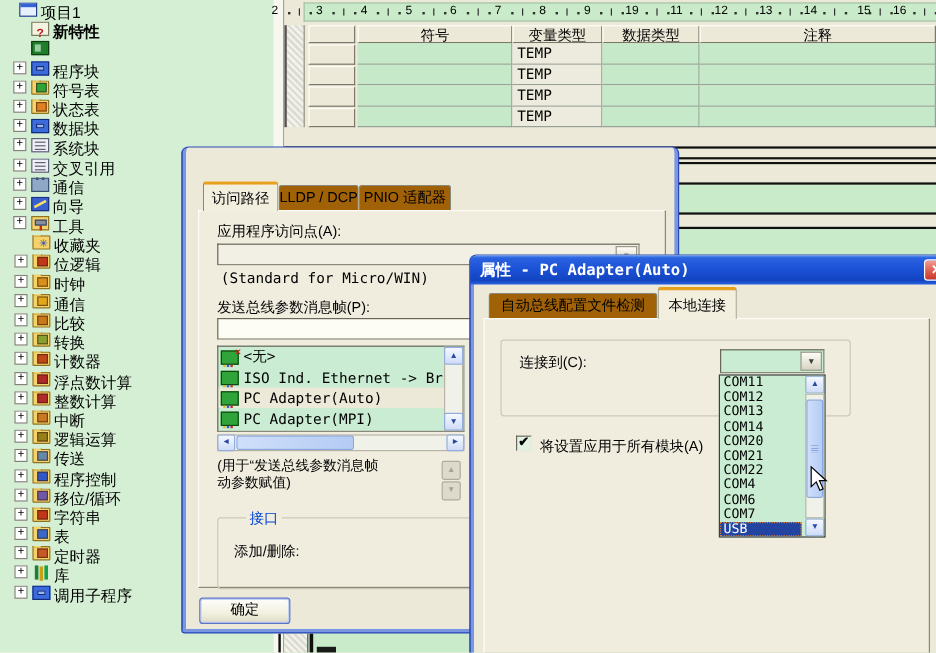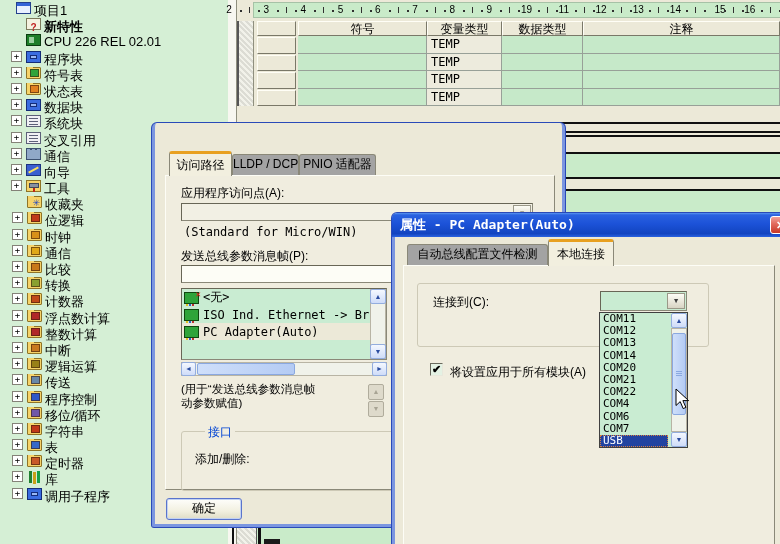--- a/index.html
+++ b/index.html
@@ -75,21 +75,21 @@
   
   .dialog{position:absolute;background:#ece9d8;border:3px solid #7b96e0;border-top:none;
           border-radius:5px 5px 2px 2px;box-shadow:0 0 0 1px #2a4ab8;box-sizing:border-box;}
   .titlebar{position:relative;height:24px;margin:0 -3px;border-radius:5px 5px 0 0;
      background:linear-gradient(180deg,#5a96f0 0%,#2a62e0 8%,#1c52d8 45%,#1244c0 86%,#2a62e0 100%);
      color:#fff;font-weight:bold;font-size:13px;line-height:24px;padding-left:8px;box-sizing:border-box;}
   .closebtn{position:absolute;top:3px;width:21px;height:18px;border:1px solid #fff;border-radius:3px;
      background:linear-gradient(180deg,#f0a098 0%,#e36d60 40%,#c83828 100%);
      color:#fff;font-size:11px;font-weight:bold;text-align:center;line-height:17px;box-sizing:border-box;}
   .tab{position:absolute;box-sizing:border-box;border:1px solid #8a8878;border-bottom:none;border-radius:3px 3px 0 0;
-       background:#a3a3a3;text-align:center;font-size:12px;overflow:hidden;white-space:nowrap;}
+       background:#a16207;text-align:center;font-size:12px;overflow:hidden;white-space:nowrap;}
   .tab.active{background:#f2efdf;border-top:3px solid #e8a020;z-index:2;}
   .tabpage{position:absolute;background:#f0eddf;border:1px solid #8a8878;border-top-color:#fdfdf6;border-left-color:#fdfdf6;box-sizing:border-box;}
   .mono{font-family:"DejaVu Sans Mono","Liberation Mono",monospace;}
   .field{position:absolute;box-sizing:border-box;border:1px solid #8a8878;border-top-color:#686656;border-left-color:#686656;
          font-family:"DejaVu Sans Mono","Liberation Mono",monospace;font-size:12px;padding:2px 3px;white-space:pre;overflow:hidden;}
   .combo-arrow{position:absolute;right:1px;top:1px;bottom:1px;width:16px;background:linear-gradient(180deg,#fdfdf6,#d8d4c4);
         border:1px solid #9a9888;text-align:center;font-size:7px;line-height:14px;color:#404040;}
   .grouplbl{position:absolute;color:#0044d4;background:#f0eddf;padding:0 3px;font-size:12px;}
   .groupbox{position:absolute;border:1px solid #cdc9b6;border-radius:3px;box-sizing:border-box;}
   .btn{position:absolute;box-sizing:border-box;border:1px solid #5a74cc;border-radius:3px;
@@ -131,21 +131,20 @@
       <div class="trow" style="padding-left: 16px;">
         <div class="ic ic-project"></div>
         <div class="lbl">项目1</div>
       </div>
       <div class="trow bold" style="padding-left: 26px;">
         <div class="ic ic-question"></div>
         <div class="lbl">新特性</div>
       </div>
       <div class="trow" style="padding-left: 26px;">
         <div class="ic ic-cpu"></div>
-        <div class="lbl">CPU 226 REL 02.01</div>
       </div>
       <div class="trow" style="padding-left: 11px;">
         <div class="plus">+</div>
         <div class="ic ic-block"></div>
         <div class="lbl">程序块</div>
       </div>
       <div class="trow" style="padding-left: 11px;">
         <div class="plus">+</div>
         <div class="ic ic-folder" style="--chip: #2fa43a;"></div>
         <div class="lbl">符号表</div>
@@ -413,20 +412,21 @@
     <div class="abs mono" style="left:29px;top:102px;">(Standard for Micro/WIN)</div>
     <div class="abs" style="left:26px;top:125px;">发送总线参数消息帧(P):</div>
     <div class="field" style="left:26px;top:142px;width:352px;height:18px;background:#fdfdf6;">
       <span>PC Adapter(Auto)</span>
     </div>
 
     <div id="adapter-list" style="left:26px;top:165px;width:206px;height:72px;">
         <div class="alist-item"><div class="card card-x"></div><div>&lt;无&gt;</div></div>
         <div class="alist-item"><div class="card"></div><div>ISO Ind. Ethernet -&gt; Broadc</div></div>
         <div class="alist-item sel"><div class="card"></div><div>PC Adapter(Auto)</div></div>
+        <div class="alist-item"><div class="card"></div><div>PC Adapter(MPI)</div></div>
       </div>
 
     <div class="sb-track" style="left:215px;top:166px;width:16px;height:70px;z-index:3;"></div>
     <div class="sb-btn" style="left:215px;top:166px;width:16px;height:15px;z-index:4;">▲</div>
     <div class="sb-btn" style="left:215px;top:221px;width:16px;height:15px;z-index:4;">▼</div>
 
     <div class="sb-track" style="left:26px;top:239px;width:206px;height:14px;"></div>
     <div class="sb-btn" style="left:26px;top:239px;width:15px;height:14px;line-height:12px;">◄</div>
     <div class="sb-thumb" style="left:42px;top:240px;width:98px;height:12px;"></div>
     <div class="sb-btn" style="left:217px;top:239px;width:15px;height:14px;line-height:12px;">►</div>

